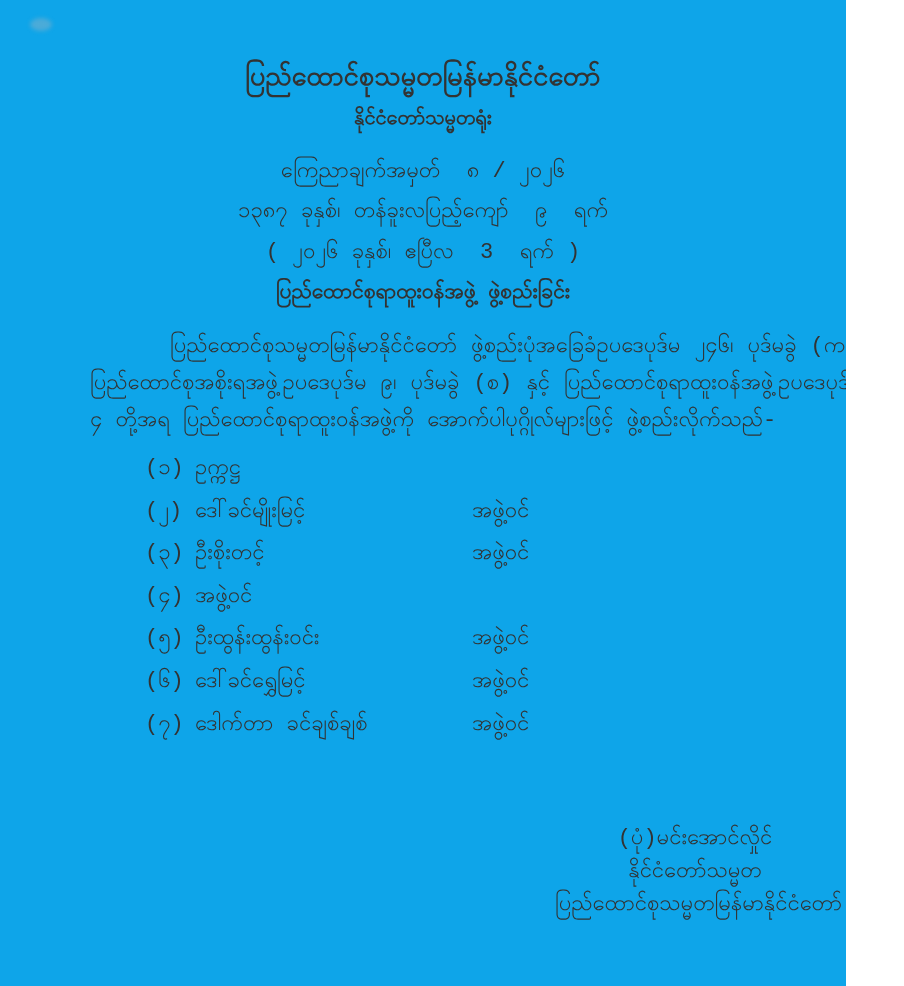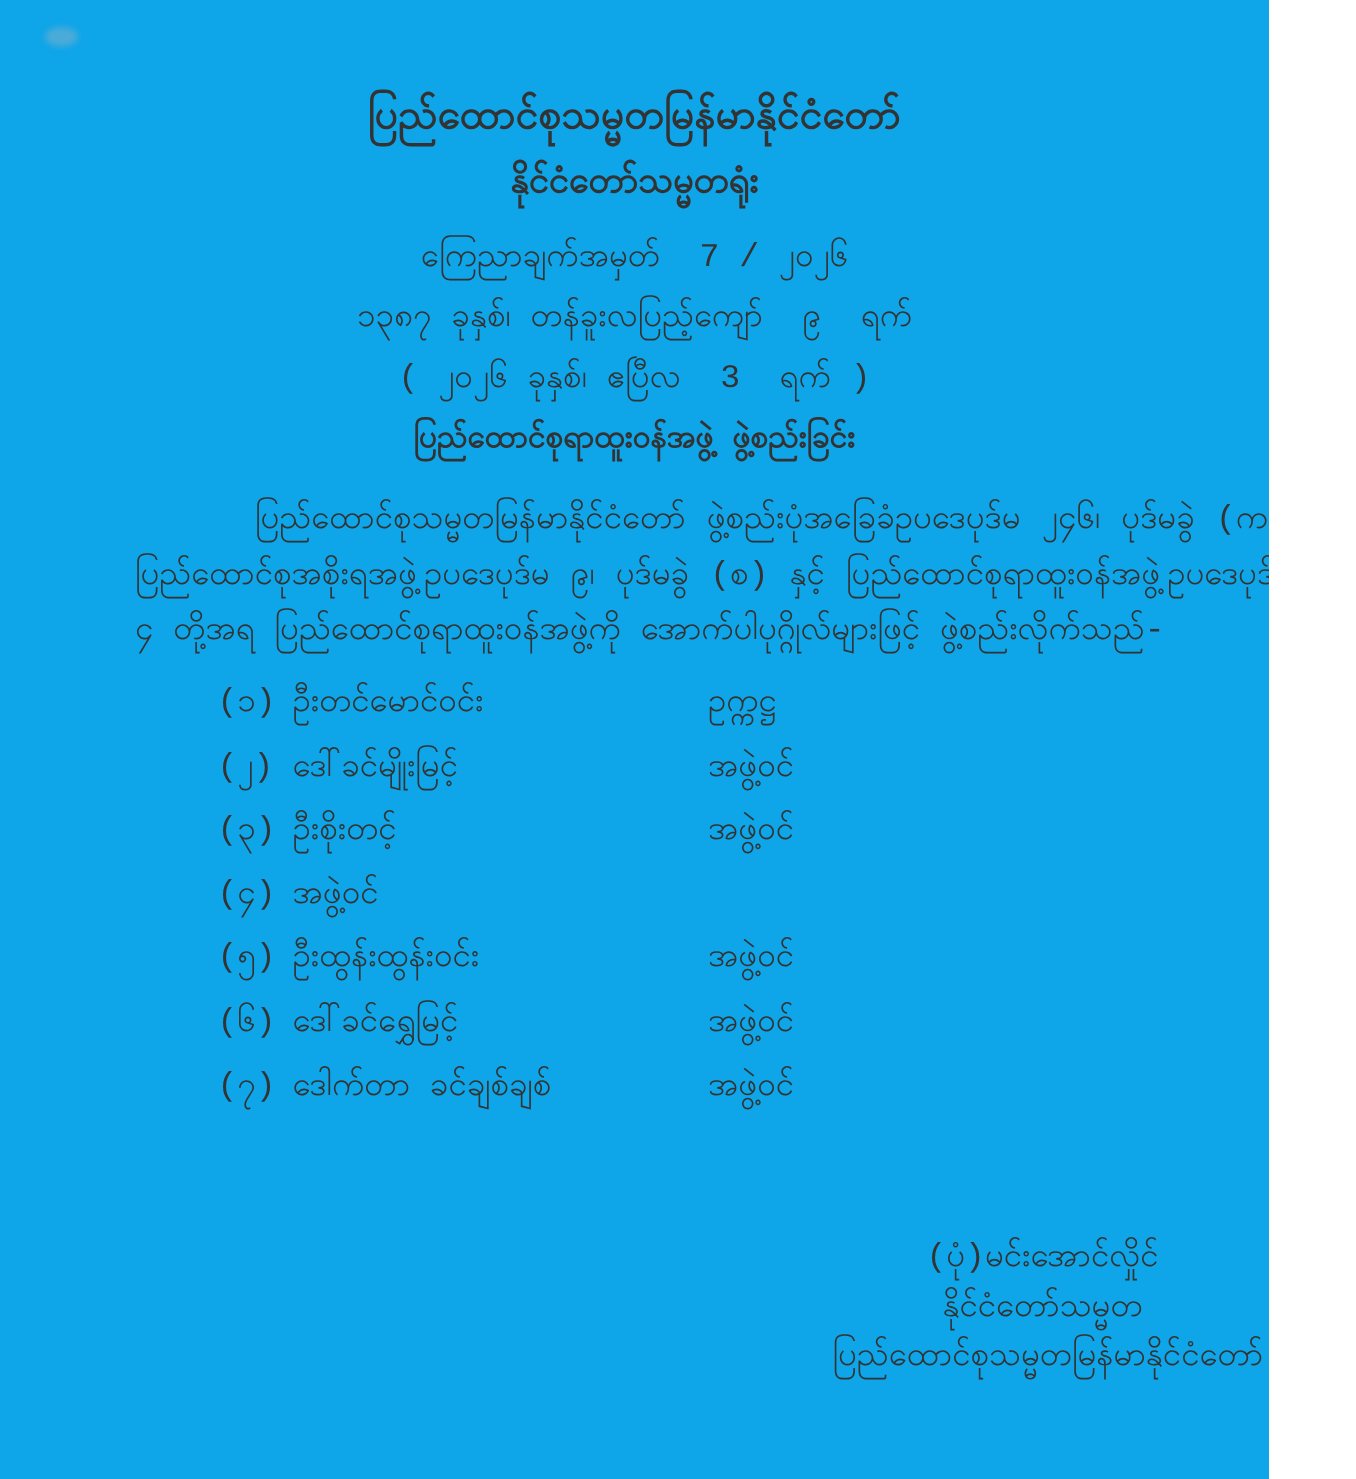--- a/index.html
+++ b/index.html
@@ -27,21 +27,21 @@
     filter: blur(2px);
   }
   .center-line {
     position: absolute;
     left: 0;
     right: 0;
     text-align: center;
     white-space: pre;
   }
   .hdr-country   { top: 58px;  font-size: 27px; font-weight: bold; letter-spacing: 0.2px; }
-  .hdr-office    { top: 104px; font-size: 24px; font-weight: bold; }
+  .hdr-office    { top: 104px; font-size: 20px; font-weight: bold; }
   .hdr-announce  { top: 155px; font-size: 22px; }
   .hdr-date-mm   { top: 195px; font-size: 22px; }
   .hdr-date-en   { top: 236px; font-size: 22px; }
   .doc-title     { top: 277px; font-size: 21px; font-weight: bold; }
 
   .body-paragraph {
     position: absolute;
     top: 328px;
     left: 66px;
     width: 772px;
@@ -82,34 +82,33 @@
 <body>
 
 <div class="page">
 
   <div class="scan-smudge"></div>
 
   <div class="center-line hdr-country">ပြည်ထောင်စုသမ္မတမြန်မာနိုင်ငံတော်</div>
 
   <div class="center-line hdr-office">နိုင်ငံတော်သမ္မတရုံး</div>
 
-  <div class="center-line hdr-announce">ကြေညာချက်အမှတ်  7 / ၂၀၂၆</div>
+  <div class="center-line hdr-announce">ကြေညာချက်အမှတ်  ၈ / ၂၀၂၆</div>
 
   <div class="center-line hdr-date-mm">၁၃၈၇ ခုနှစ်၊ တန်ခူးလပြည့်ကျော်  ၉  ရက်</div>
 
   <div class="center-line hdr-date-en">( ၂၀၂၆ ခုနှစ်၊ ဧပြီလ  3  ရက် )</div>
 
   <div class="center-line doc-title">ပြည်ထောင်စုရာထူးဝန်အဖွဲ့ ဖွဲ့စည်းခြင်း</div>
 
   <div class="body-paragraph">ပြည်ထောင်စုသမ္မတမြန်မာနိုင်ငံတော် ဖွဲ့စည်းပုံအခြေခံဥပဒေပုဒ်မ ၂၄၆၊ ပုဒ်မခွဲ (က)၊ ပြည်ထောင်စုအစိုးရအဖွဲ့ဥပဒေပုဒ်မ ၉၊ ပုဒ်မခွဲ (စ) နှင့် ပြည်ထောင်စုရာထူးဝန်အဖွဲ့ဥပဒေပုဒ်မ ၄ တို့အရ ပြည်ထောင်စုရာထူးဝန်အဖွဲ့ကို အောက်ပါပုဂ္ဂိုလ်များဖြင့် ဖွဲ့စည်းလိုက်သည်-</div>
 
   <div class="members-list">
     <div class="member-row">
       <span class="member-number">(၁)</span>
-      <span class="member-name">ဦးတင်မောင်ဝင်း</span>
       <span class="member-role">ဥက္ကဋ္ဌ</span>
     </div>
     <div class="member-row">
       <span class="member-number">(၂)</span>
       <span class="member-name">ဒေါ်ခင်မျိုးမြင့်</span>
       <span class="member-role">အဖွဲ့ဝင်</span>
     </div>
     <div class="member-row">
       <span class="member-number">(၃)</span>
       <span class="member-name">ဦးစိုးတင့်</span>

